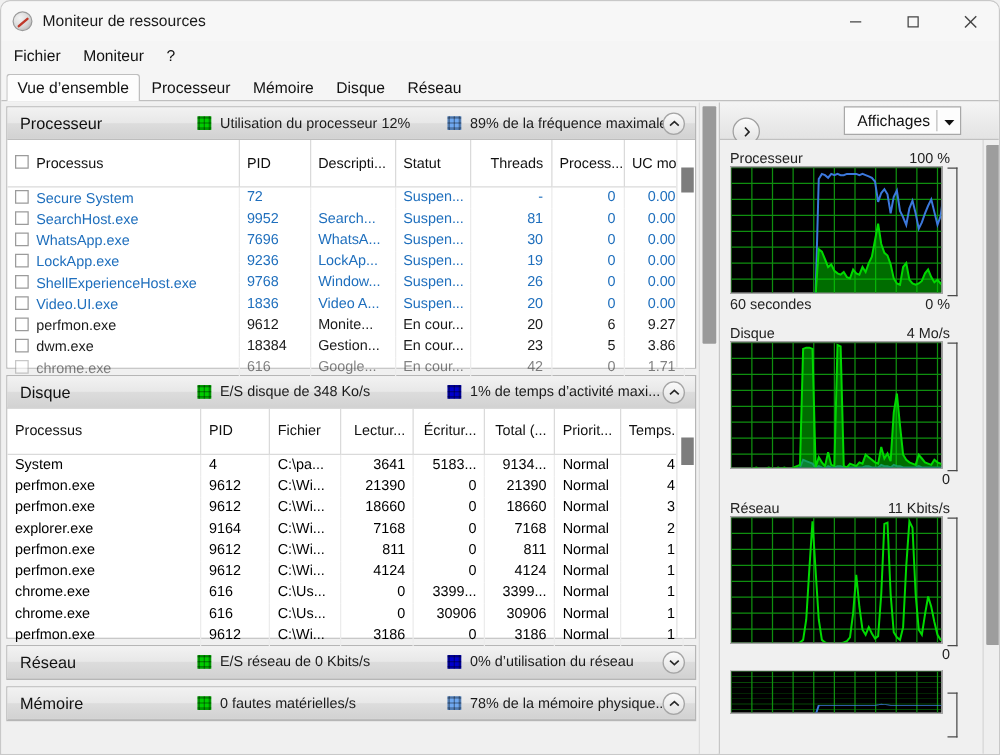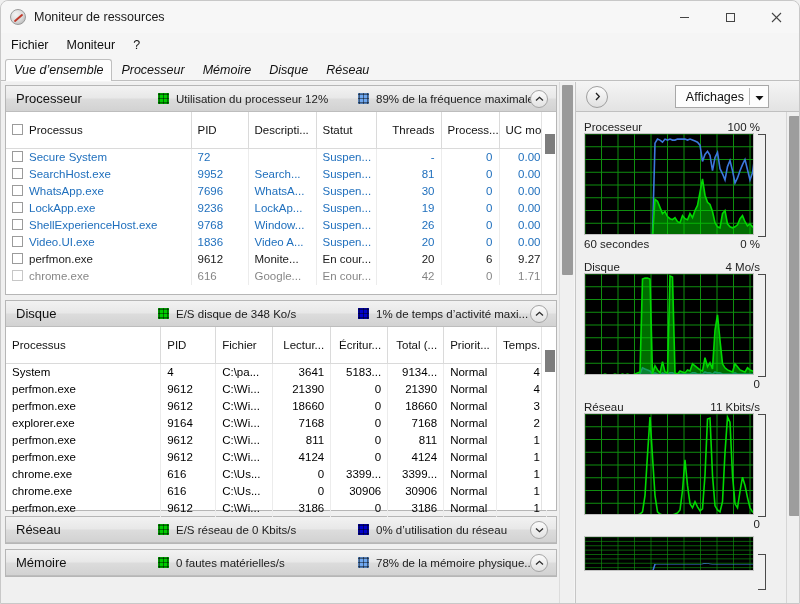--- a/index.html
+++ b/index.html
@@ -50,21 +50,20 @@
     height:24px; display:flex; align-items:center;
     background:#f5f5f5; padding-left:10px; gap:18px;
   }
   .menu-item { font-size:12.5px; color:#111; }
 
   
   .tabstrip {
     height:24px; display:flex; align-items:flex-end;
     background:#f5f5f5; padding-left:4px;
     border-bottom:1px solid #bfbfbf;
-    font-style:italic;
   }
   .tab {
     font-size:12.5px; color:#111; padding:3px 8px 4px 8px;
     border:1px solid transparent; border-bottom:none;
     position:relative; top:1px;
   }
   .tab.active {
     background:#fdfdfd; border-color:#bfbfbf;
     border-radius:3px 3px 0 0;
   }
@@ -144,21 +143,21 @@
   .tbl-scroll {
     position:absolute; right:0; top:0; width:15px; bottom:0;
     background:#fff; border-left:1px solid #e2e2e2;
   }
   .tbl-scroll .thumb {
     position:absolute; left:3px; width:10px; background:#7d7d7d;
   }
 
   
   .gp-toolbar {
-    height:30px; display:flex; align-items:center;
+    height:30px; display:flex; align-items:flex-start;
     background:linear-gradient(to bottom,#f4f4f4,#e3e3e3);
     border-bottom:1px solid #c0c0c0;
     padding:12px 2px; position:relative;
   }
   .circ-btn {
     width:22px; height:22px; border-radius:50%; margin-left:8px;
     border:1px solid #9f9f9f;
     background:linear-gradient(to bottom,#fcfcfc,#e0e0e0);
     display:flex; align-items:center; justify-content:center;
   }
@@ -347,20 +346,29 @@
                 </tr>
                 <tr class="run">
                   <td class=""><span class="cbx"></span>perfmon.exe</td>
                   <td class="">9612</td>
                   <td class="">Monite...</td>
                   <td class="">En cour...</td>
                   <td class="num">20</td>
                   <td class="num">6</td>
                   <td class="num">9.27</td>
                 </tr>
+                <tr class="run">
+                  <td class=""><span class="cbx"></span>dwm.exe</td>
+                  <td class="">18384</td>
+                  <td class="">Gestion...</td>
+                  <td class="">En cour...</td>
+                  <td class="num">23</td>
+                  <td class="num">5</td>
+                  <td class="num">3.86</td>
+                </tr>
                 <tr class="run" style="opacity: 0.55; height: 8px;">
                   <td class=""><span class="cbx"></span>chrome.exe</td>
                   <td class="">616</td>
                   <td class="">Google...</td>
                   <td class="">En cour...</td>
                   <td class="num">42</td>
                   <td class="num">0</td>
                   <td class="num">1.71</td>
                 </tr>
               </tbody>

